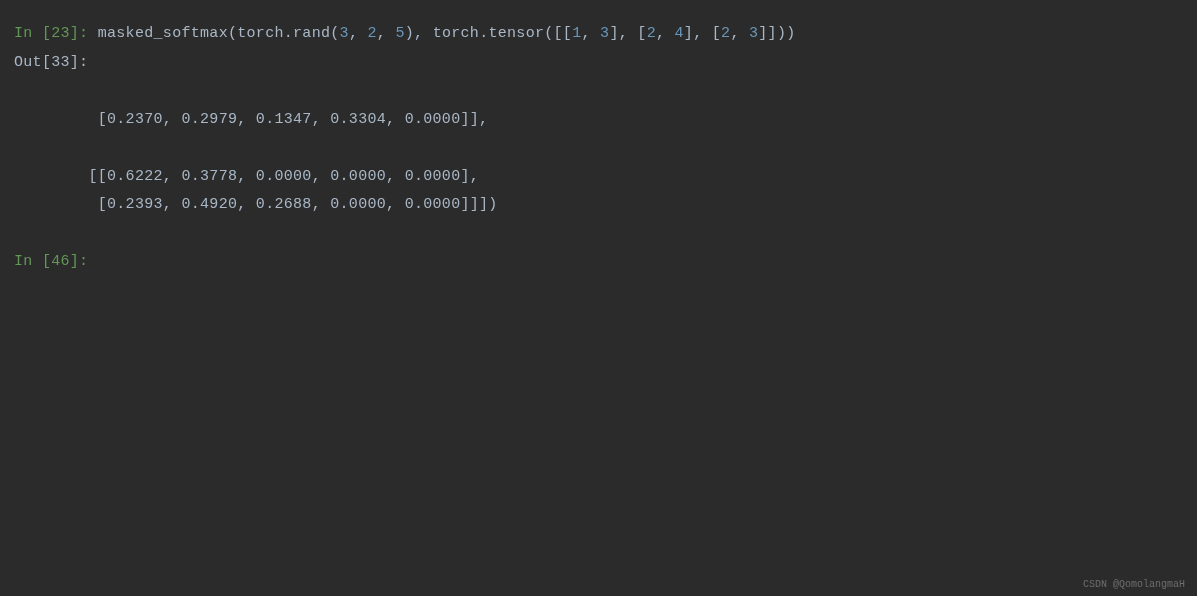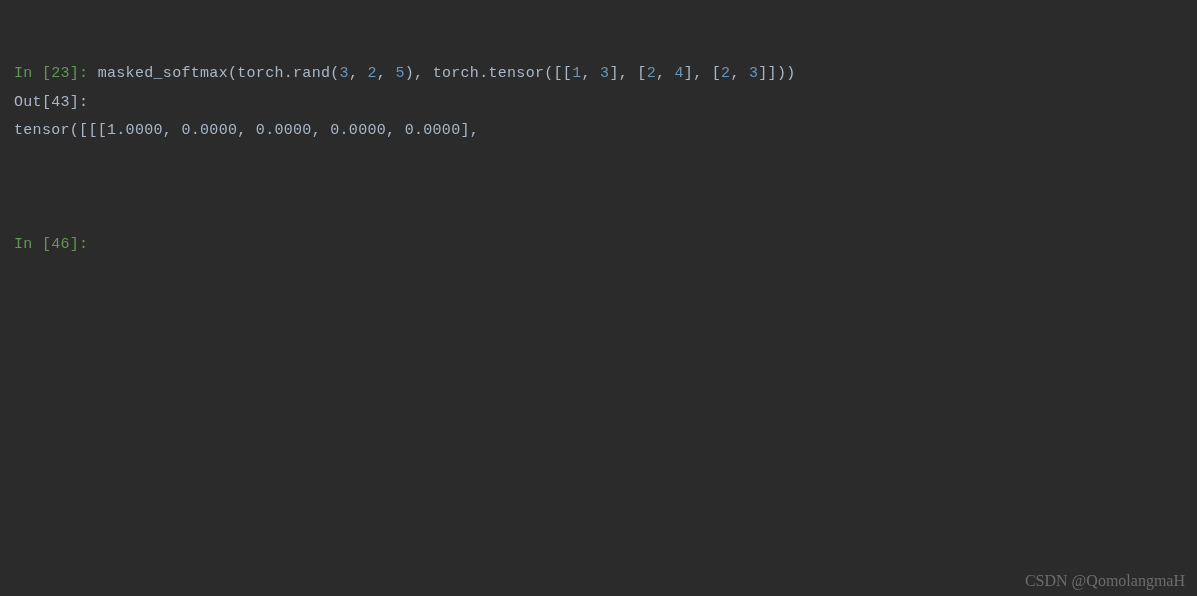--- a/index.html
+++ b/index.html
@@ -10,21 +10,20 @@
       font-size: 15px;
       width: 1197px;
       height: 596px;
       overflow: hidden;
       position: relative;
     }
     .code-area {
       padding: 20px 14px;
       line-height: 1.9;
       letter-spacing: 0.3px;
-      margin-top: 40px;
     }
     .line {
       white-space: pre;
       color: #a9b7c6;
     }
     .in-prompt {
       color: #629755;
     }
     .out-prompt {
       color: #a9b7c6;
@@ -39,31 +38,33 @@
       color: #a9b7c6;
     }
     .empty-line {
       height: 1.9em;
     }
     .watermark {
       position: absolute;
       right: 12px;
       bottom: 6px;
       color: #888888;
-      font-size: 16px;
-      font-family: Liberation Serif, serif;
+      font-size: 10px;
+      font-family: Liberation Mono, monospace;
       opacity: 0.7;
     }
   </style>
 </head>
 <body>
 
 <div class="code-area">
   <div class="line"><span class="in-prompt">In [23]: </span><span class="fn">masked_softmax</span><span class="paren">(torch.rand(</span><span class="num">3</span><span class="paren">, </span><span class="num">2</span><span class="paren">, </span><span class="num">5</span><span class="paren">), torch.tensor([[</span><span class="num">1</span><span class="paren">, </span><span class="num">3</span><span class="paren">], [</span><span class="num">2</span><span class="paren">, </span><span class="num">4</span><span class="paren">], [</span><span class="num">2</span><span class="paren">, </span><span class="num">3</span><span class="paren">]]))</span></div>
-  <div class="line"><span class="out-prompt">Out[43]: </span></div>
-  <div class="line">tensor([[[1.0000, 0.0000, 0.0000, 0.0000, 0.0000],</div>
+  <div class="line"><span class="out-prompt">Out[33]: </span></div>
   <div class="empty-line"></div>
+  <div class="line">         [0.2370, 0.2979, 0.1347, 0.3304, 0.0000]],</div>
   <div class="empty-line"></div>
+  <div class="line">        [[0.6222, 0.3778, 0.0000, 0.0000, 0.0000],</div>
+  <div class="line">         [0.2393, 0.4920, 0.2688, 0.0000, 0.0000]]])</div>
   <div class="empty-line"></div>
   <div class="line"><span class="in-prompt">In [46]: </span></div>
 </div>
 
 <div class="watermark">CSDN @QomolangmaH</div>
 
 </body></html>

